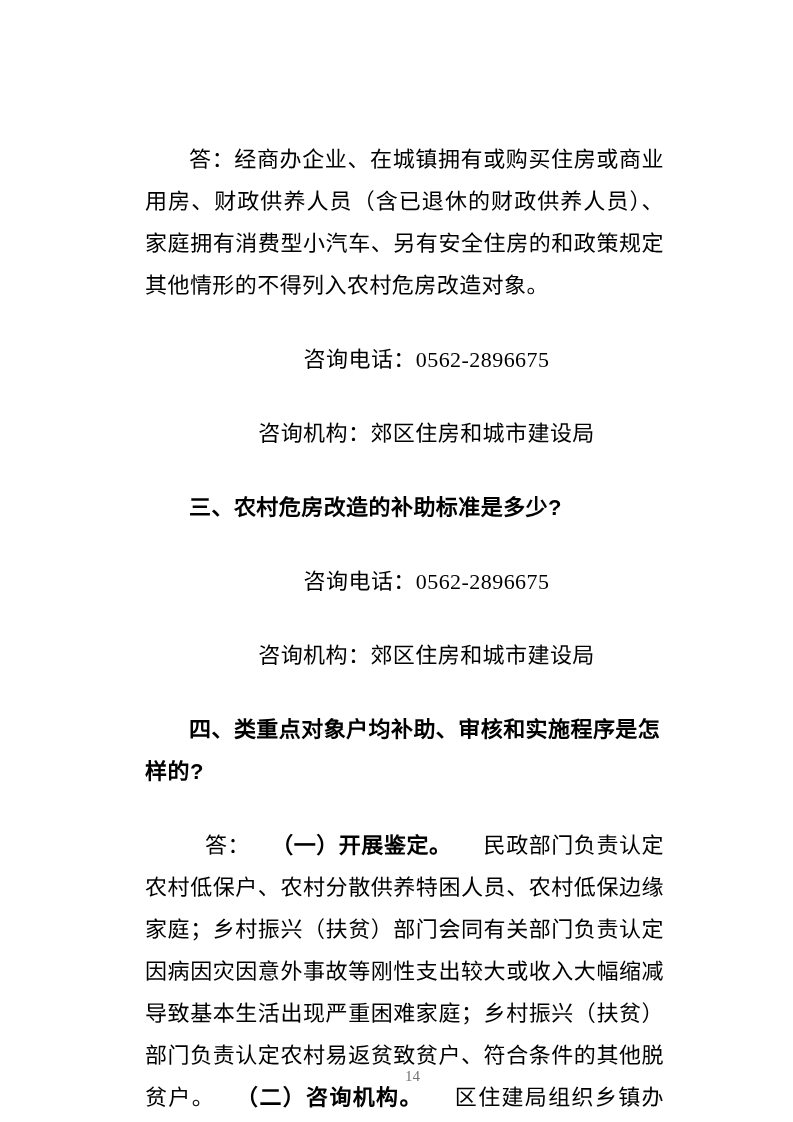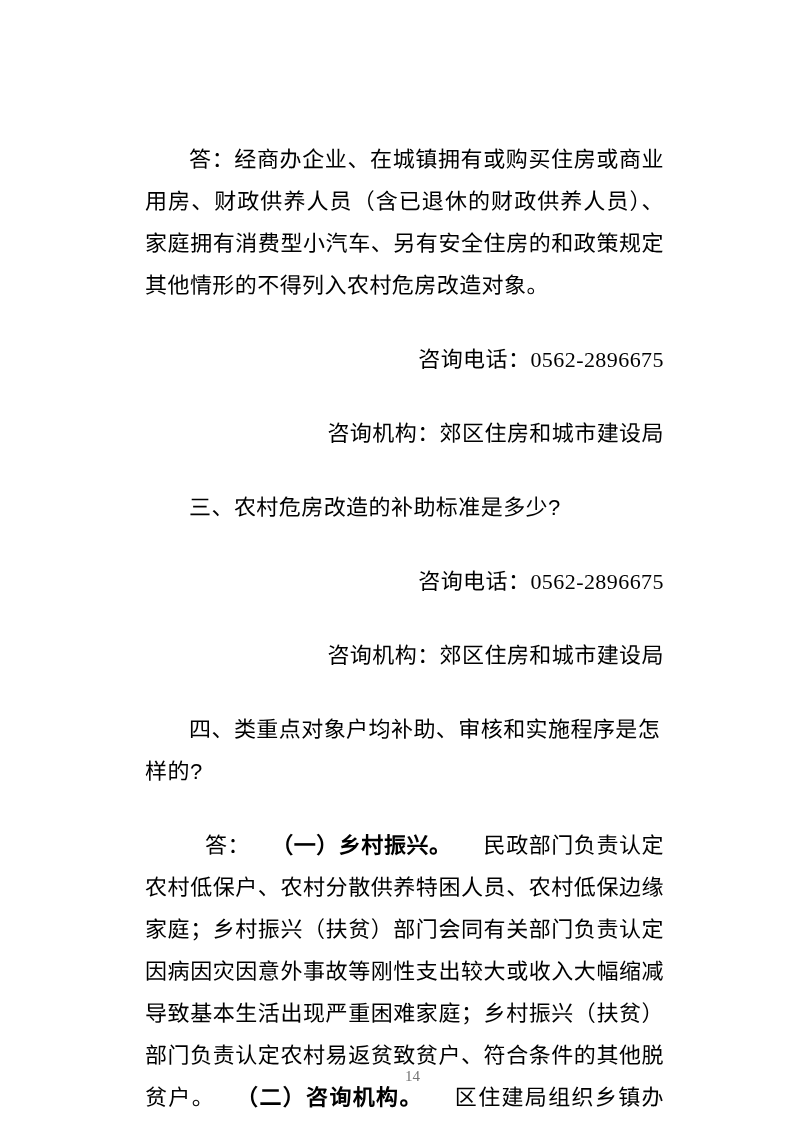--- a/index.html
+++ b/index.html
@@ -24,27 +24,27 @@
     font-size: 22px;
     line-height: 42px;
     text-align: justify;
     letter-spacing: 0.02em;
   }
   p.body {
     text-indent: 2em;
   }
   p.contact {
     text-indent: 2em;
-    text-align: right;
+    text-align: center;
   }
   p.heading {
     text-indent: 2em;
     text-align: left;
     font-family: "Liberation Sans", "DejaVu Sans", sans-serif;
-    font-weight: normal;
+    font-weight: bold;
   }
   .b {
     font-family: "Liberation Sans", "DejaVu Sans", sans-serif;
     font-weight: bold;
   }
   .pageno {
     position: absolute;
     left: 0;
     right: 0;
     top: 1034px;
@@ -70,19 +70,19 @@
 
     <p class="heading">三、农村危房改造的补助标准是多少?</p>
 
 
     <p class="contact">咨询电话：0562-2896675</p>
 
     <p class="contact">咨询机构：郊区住房和城市建设局</p>
 
     <p class="heading">四、类重点对象户均补助、审核和实施程序是怎样的?</p>
 
-    <p class="body"><span>答：</span><span class="b">（一）乡村振兴。</span><span>民政部门负责认定农村低保户、农村分散供养特困人员、农村低保边缘家庭；乡村振兴（扶贫）部门会同有关部门负责认定因病因灾因意外事故等刚性支出较大或收入大幅缩减导致基本生活出现严重困难家庭；乡村振兴（扶贫）部门负责认定农村易返贫致贫户、符合条件的其他脱贫户。</span><span class="b">（二）咨询机构。</span><span>区住建局组织乡镇办对上报的农户房屋进行房屋安全鉴定，经鉴定为 C 级或 D 级或</span></p>
+    <p class="body"><span>答：</span><span class="b">（一）开展鉴定。</span><span>民政部门负责认定农村低保户、农村分散供养特困人员、农村低保边缘家庭；乡村振兴（扶贫）部门会同有关部门负责认定因病因灾因意外事故等刚性支出较大或收入大幅缩减导致基本生活出现严重困难家庭；乡村振兴（扶贫）部门负责认定农村易返贫致贫户、符合条件的其他脱贫户。</span><span class="b">（二）咨询机构。</span><span>区住建局组织乡镇办对上报的农户房屋进行房屋安全鉴定，经鉴定为 C 级或 D 级或</span></p>
 
   </div>
 
   <div class="pageno">14</div>
 
 </div>
 
 </body></html>

